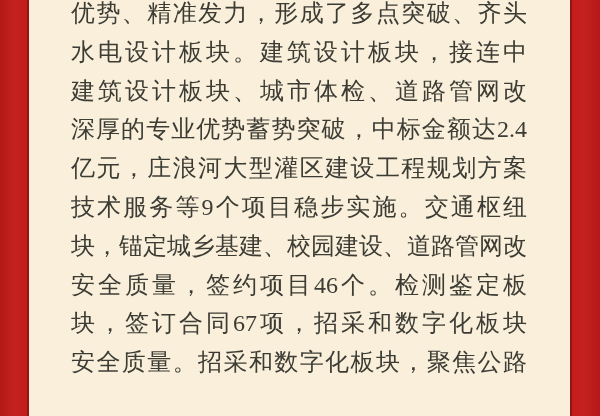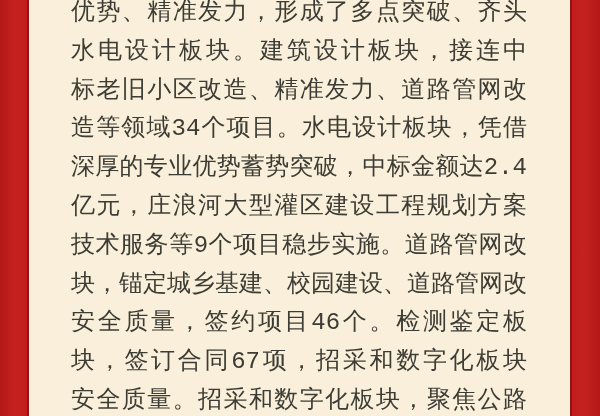--- a/index.html
+++ b/index.html
@@ -5,21 +5,21 @@
   html, body {
     margin: 0;
     padding: 0;
   }
   .page {
     position: relative;
     width: 600px;
     height: 416px;
     background: #f9efda;
     overflow: hidden;
-    font-family: Liberation Mono, monospace;
+    font-family: Liberation Serif, serif;
   }
   .stripe {
     position: absolute;
     top: 0;
     bottom: 0;
     background: #c21d1b;
   }
   .stripe-left {
     left: 0;
     width: 27px;
@@ -53,24 +53,23 @@
 <body>
 
 <div class="page">
 
   <div class="stripe stripe-left"></div>
   <div class="stripe stripe-right"></div>
 
   <div class="article">
     <div class="text-line">优势、精准发力，形成了多点突破、齐头</div>
     <div class="text-line">水电设计板块。建筑设计板块，接连中</div>
-    <div class="text-line">标老旧小区改造、精准发力、道路管网改</div>
-    <div class="text-line">造等领域34个项目。水电设计板块，凭借</div>
+    <div class="text-line">建筑设计板块、城市体检、道路管网改</div>
     <div class="text-line">深厚的专业优势蓄势突破，中标金额达2.4</div>
     <div class="text-line">亿元，庄浪河大型灌区建设工程规划方案</div>
-    <div class="text-line">技术服务等9个项目稳步实施。道路管网改</div>
+    <div class="text-line">技术服务等9个项目稳步实施。交通枢纽</div>
     <div class="text-line">块，锚定城乡基建、校园建设、道路管网改</div>
     <div class="text-line">安全质量，签约项目46个。检测鉴定板</div>
     <div class="text-line">块，签订合同67项，招采和数字化板块</div>
     <div class="text-line">安全质量。招采和数字化板块，聚焦公路</div>
   </div>
 
 </div>
 
 </body></html>

